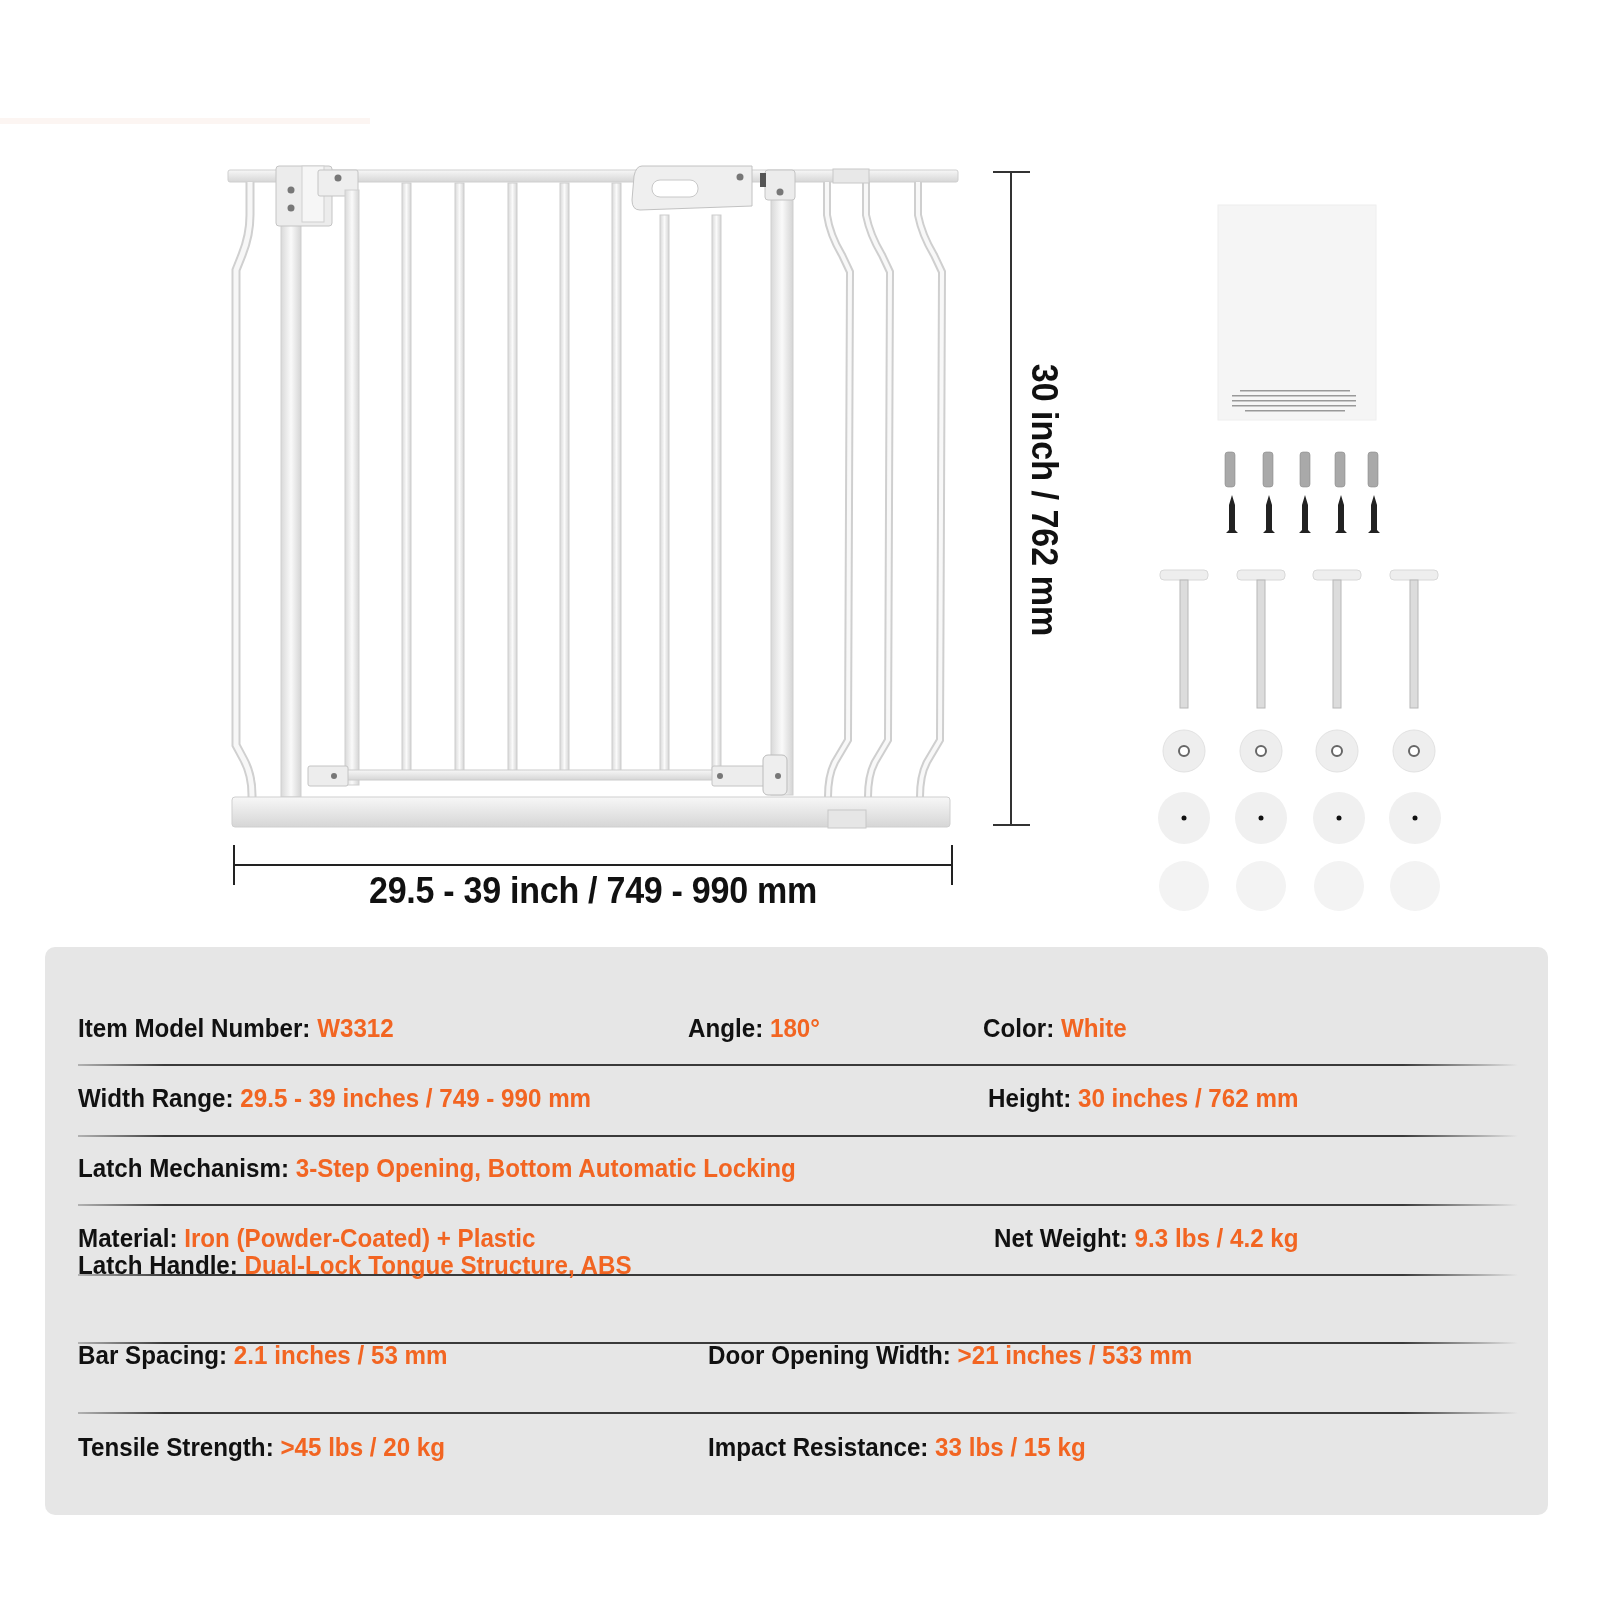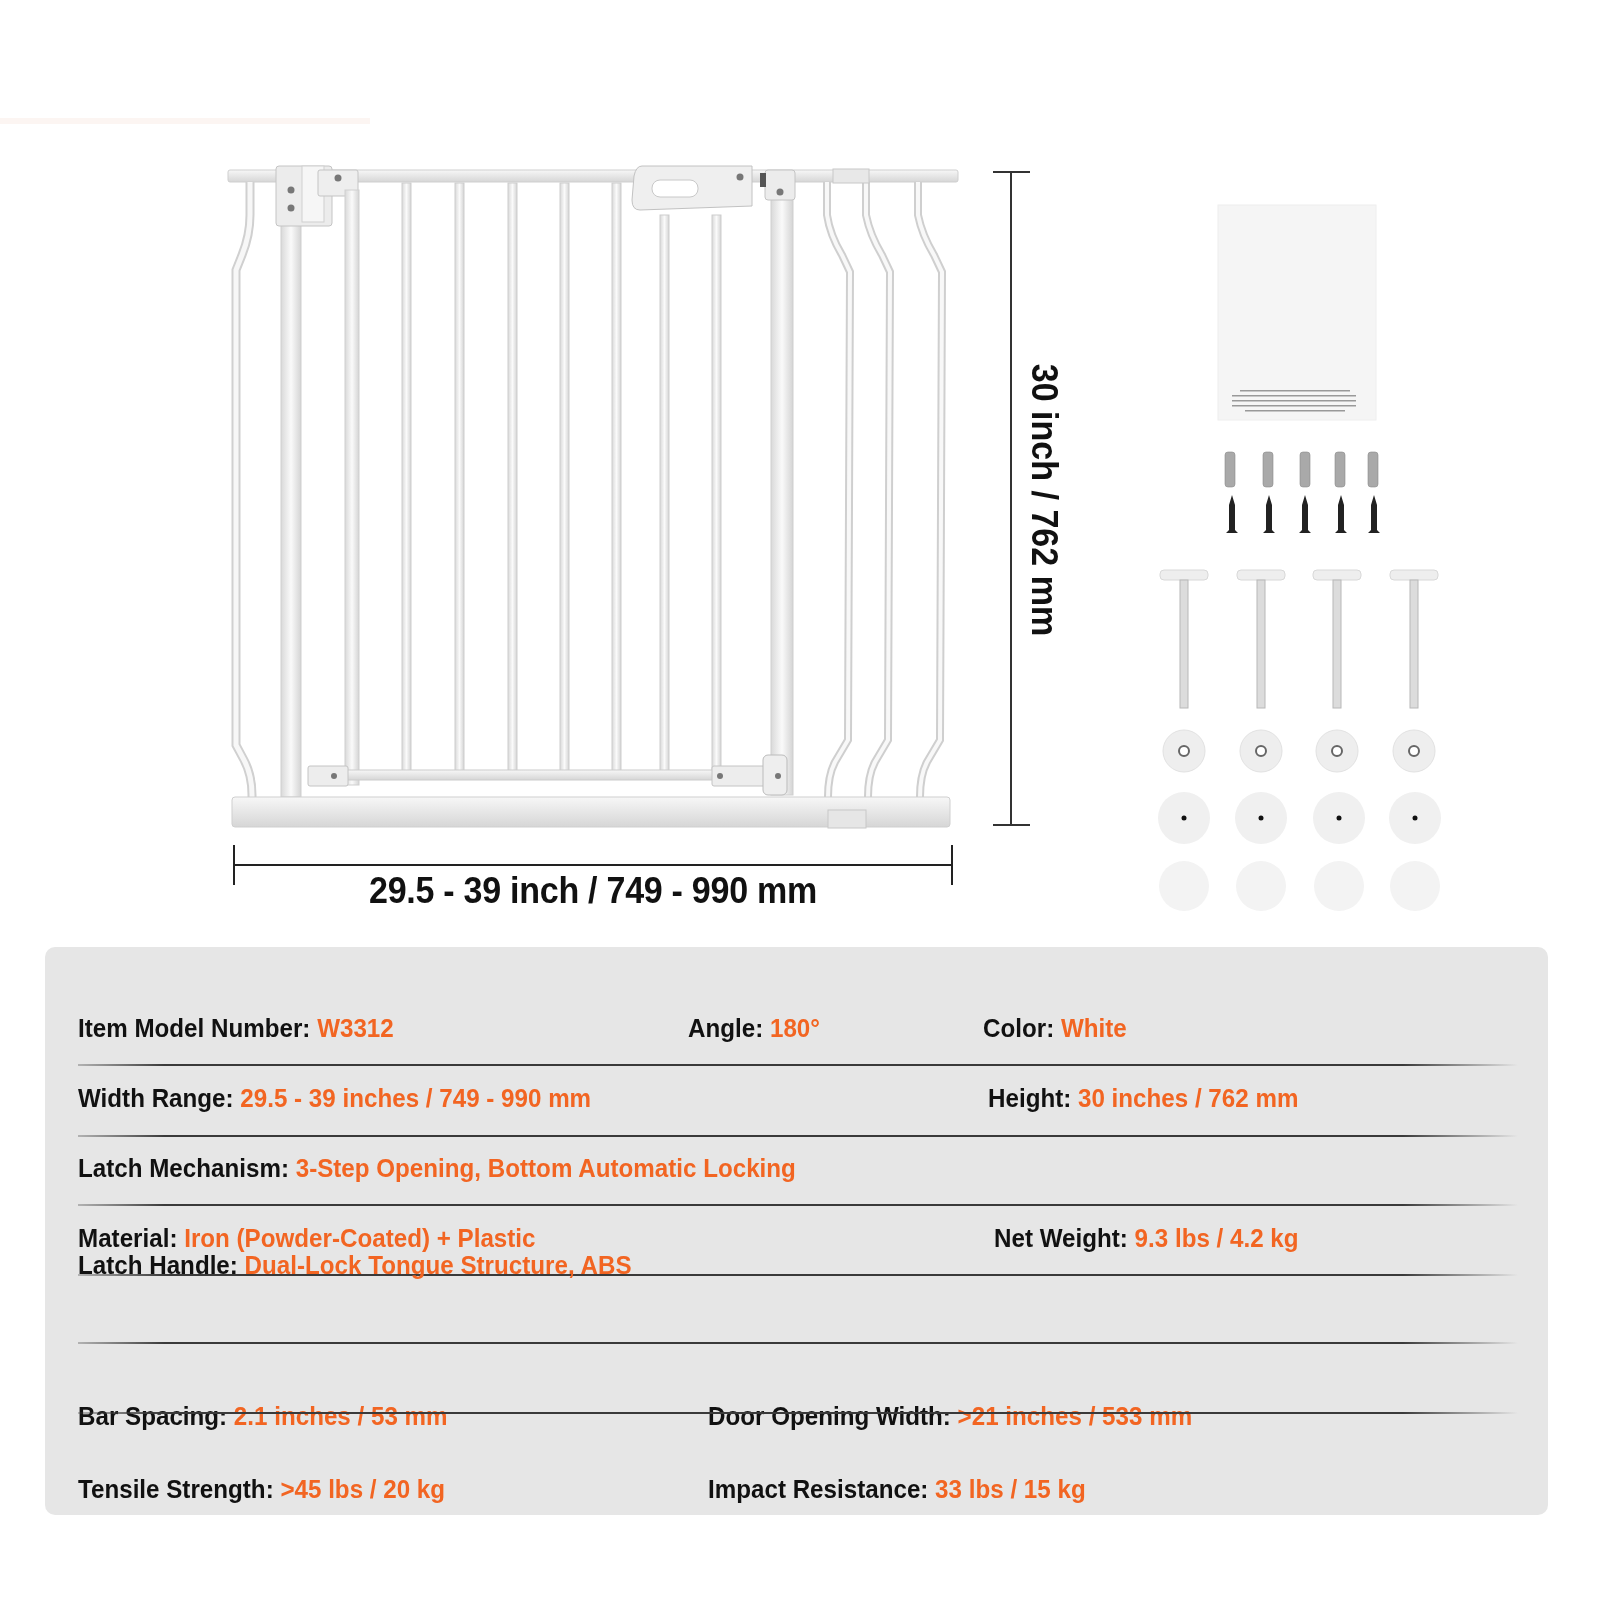--- a/index.html
+++ b/index.html
@@ -234,22 +234,22 @@
   <span class="spec-item" style="left:0;"><span class="lbl">Material: </span><span class="val">Iron (Powder-Coated) + Plastic</span></span>
   <span class="spec-item" style="left:916px;"><span class="lbl">Net Weight: </span><span class="val">9.3 lbs / 4.2 kg</span></span>
 </div>
 <div class="divider" style="top:1274px;"></div>
 
 <div class="spec-row" style="top:1230px;">
   <span class="spec-item" style="left:0;"><span class="lbl">Latch Handle: </span><span class="val">Dual-Lock Tongue Structure, ABS</span></span>
 </div>
 <div class="divider" style="top:1342px;"></div>
 
-<div class="spec-row" style="top:1381px;text-align:center;">
+<div class="spec-row" style="top:1320px;text-align:center;">
   <span class="spec-item" style="left:0;"><span class="lbl">Bar Spacing: </span><span class="val">2.1 inches / 53 mm</span></span>
   <span class="spec-item" style="left:630px;"><span class="lbl">Door Opening Width: </span><span class="val">&gt;21 inches / 533 mm</span></span>
 </div>
 <div class="divider" style="top:1412px;"></div>
 
-<div class="spec-row" style="top:1412px;margin-top:42px;">
+<div class="spec-row" style="top:1412px;">
   <span class="spec-item" style="left:0;"><span class="lbl">Tensile Strength: </span><span class="val">&gt;45 lbs / 20 kg</span></span>
   <span class="spec-item" style="left:630px;"><span class="lbl">Impact Resistance: </span><span class="val">33 lbs / 15 kg</span></span>
 </div>
 
 </body></html>

